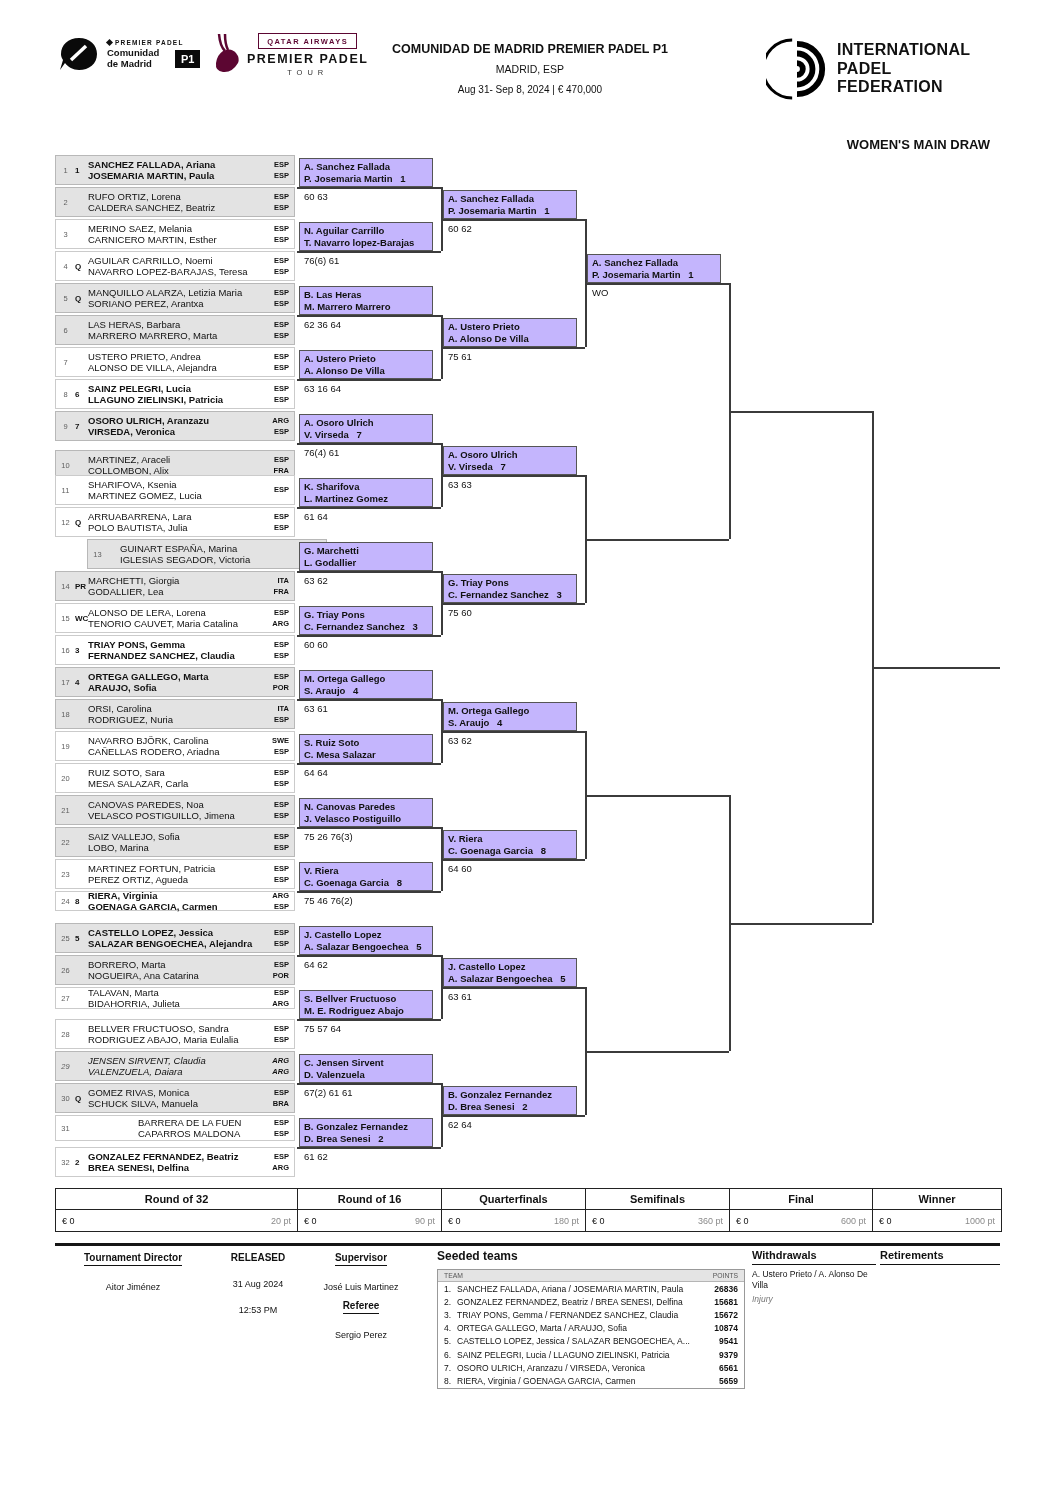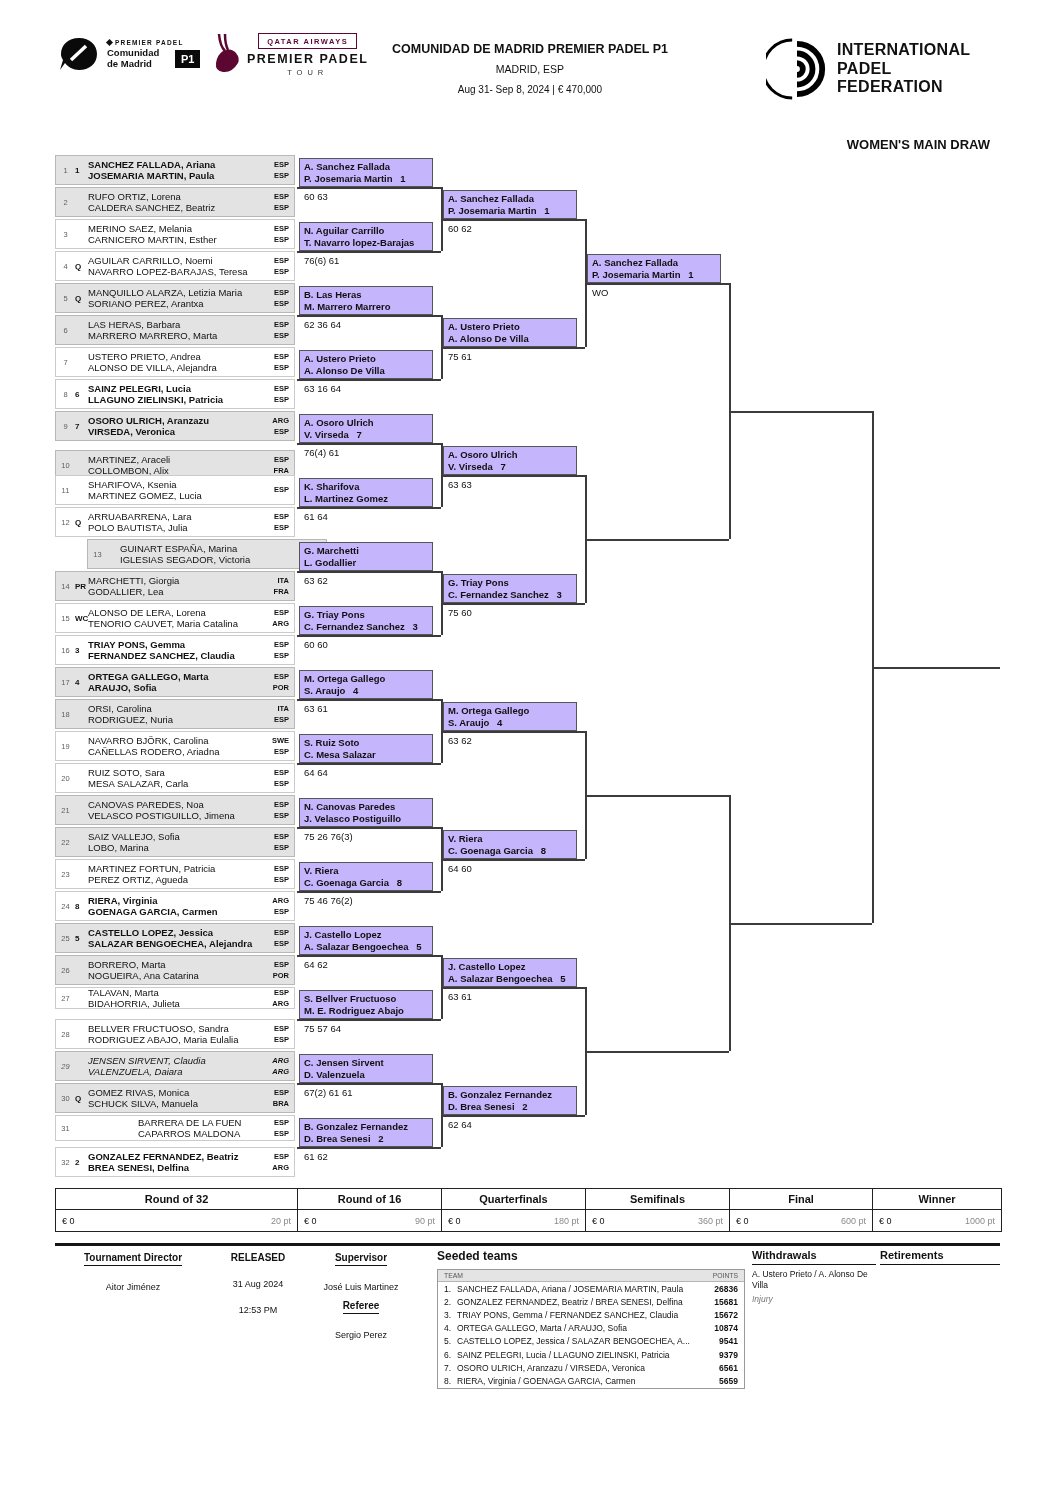--- a/index.html
+++ b/index.html
@@ -517,21 +517,21 @@
       <span class="tag"></span>
       <span class="names">
         <span class="nl">MARTINEZ FORTUN, Patricia</span>
         <span class="nl">PEREZ ORTIZ, Agueda</span>
       </span>
       <span class="ctry">
         <span class="nl">ESP</span>
         <span class="nl">ESP</span>
       </span>
     </div>
-    <div class="team-row seeded" style="left: 55px; top: 891px; width: 240px; height: 30px;">
+    <div class="team-row seeded" style="left: 55px; top: 891px; width: 240px; height: 20px;">
       <span class="pos">24</span>
       <span class="tag">8</span>
       <span class="names">
         <span class="nl">RIERA, Virginia</span>
         <span class="nl">GOENAGA GARCIA, Carmen</span>
       </span>
       <span class="ctry">
         <span class="nl">ARG</span>
         <span class="nl">ESP</span>
       </span>

